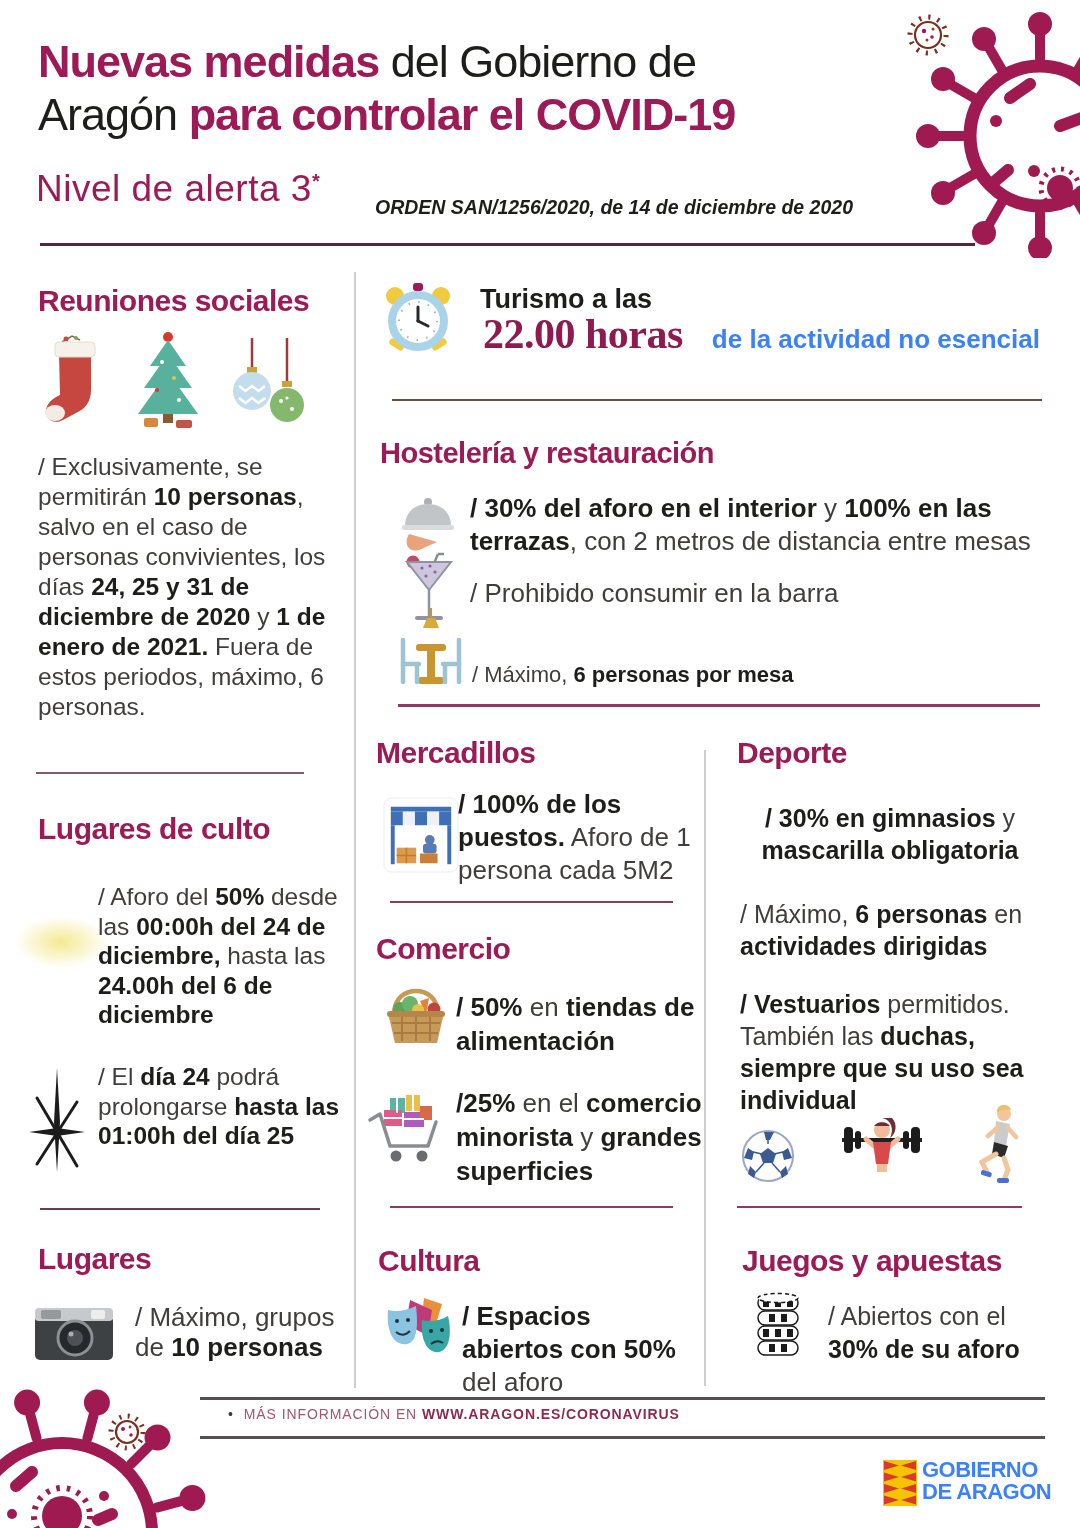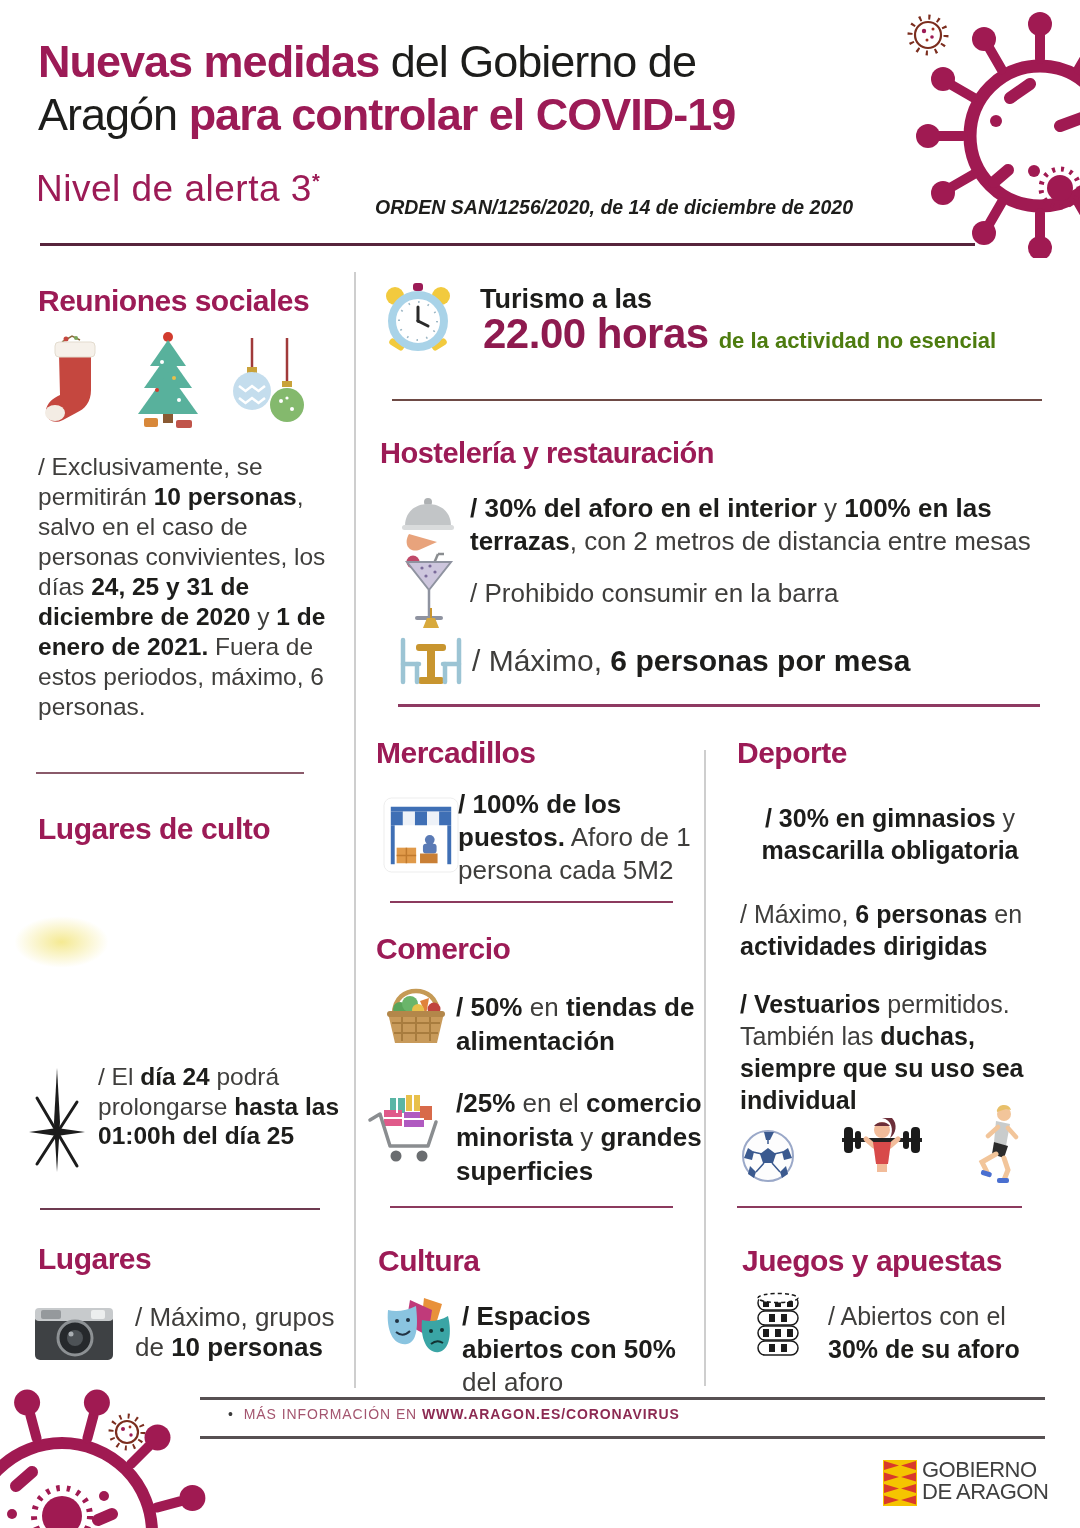--- a/index.html
+++ b/index.html
@@ -18,28 +18,28 @@
   
   .vdiv{position:absolute;width:2px;background:#cecece;}
   .rule{position:absolute;height:2px;background:#8c3a5e;}
   
   .h2{position:absolute;font-size:30px;font-weight:800;color:#9c1b56;letter-spacing:-0.5px;}
   .rich{position:absolute;color:#3f3e3c;}
   .rich .seg-b{font-weight:800;color:#1d1d1b;}
   
   .cl-pre{position:absolute;left:480px;top:284px;font-size:27px;font-weight:800;color:#1d1d1b;}
   .cl-row{position:absolute;left:483px;top:310px;white-space:nowrap;}
-  .cl-time{font-size:42px;font-weight:800;color:#8e1a4f;letter-spacing:-0.5px;}
-  .cl-suf{font-size:22px;font-weight:800;color:#4d7c0f;margin-left:10px;}
+  .cl-time{font-size:42px;font-weight:800;color:#8e1a4f;letter-spacing:-0.5px;font-family:Liberation Serif, serif;}
+  .cl-suf{font-size:26px;font-weight:800;color:#3b82f6;margin-left:29px;}
   
   .frule{position:absolute;left:200px;width:845px;height:2.5px;background:#575052;}
   .finfo{position:absolute;left:228px;top:1406px;font-size:14px;letter-spacing:0.9px;color:#a4556f;}
   .finfo .bullet{color:#3a3a3a;margin-right:10px;}
   .finfo .url{font-weight:800;color:#8c2a52;}
-  .logo-text{position:absolute;left:922px;top:1459px;font-size:22px;font-weight:400;color:#404040;
+  .logo-text{position:absolute;left:922px;top:1459px;font-size:22px;font-weight:700;color:#3b82f6;
              line-height:1.02;letter-spacing:-0.5px;}
   .candle-glow{position:absolute;left:14px;top:916px;width:95px;height:52px;
     background:radial-gradient(ellipse at center, rgba(244,232,140,.95), rgba(244,232,140,0) 70%);}
   .iconrow{position:absolute;display:flex;align-items:flex-end;}
 </style>
 </head>
 <body>
 
 <div class="page">
 
@@ -150,20 +150,21 @@
     </svg>
   </div>
 
   <div class="rich" style="left:38px;top:452px;width:294px;font-size:24.5px;line-height:30px;"><span>/ Exclusivamente, se permitirán </span><span class="seg-b">10 personas</span><span>, salvo en el caso de personas convivientes, los días </span><span class="seg-b">24, 25 y 31 de diciembre de 2020</span><span> y </span><span class="seg-b">1 de enero de 2021.</span><span> Fuera de estos periodos, máximo, 6 personas.</span></div>
 
   <div class="rule" style="left:36px;top:772px;width:268px;background:#8a5a6a;"></div>
 
   <div class="h2" style="left:38px;top:812px;">Lugares de culto</div>
 
   <div class="candle-glow"></div>
+  <div class="rich" style="left:98px;top:882px;width:248px;font-size:24.5px;line-height:29.5px;"><span>/ Aforo del </span><span class="seg-b">50%</span><span>  desde las </span><span class="seg-b">00:00h del 24 de diciembre,</span><span> hasta las </span><span class="seg-b">24.00h del 6 de diciembre</span></div>
 
   <svg class="abs" style="left:25px;top:1066px;" width="64" height="108" viewBox="0 0 64 108">
     <polygon points="32,2 35,56 32,106 29,56" fill="#1c1c1c"></polygon>
     <polygon points="4,66 32,62 60,66 32,70" fill="#1c1c1c"></polygon>
     <line x1="12" y1="32" x2="52" y2="100" stroke="#1c1c1c" stroke-width="3" stroke-linecap="round"></line>
     <line x1="52" y1="36" x2="12" y2="98" stroke="#1c1c1c" stroke-width="3" stroke-linecap="round"></line>
   </svg>
   <div class="rich" style="left:98px;top:1062px;width:244px;font-size:24.5px;line-height:29.5px;"><span>/ El </span><span class="seg-b">día 24</span><span> podrá prolongarse </span><span class="seg-b">hasta las 01:00h del día 25</span></div>
 
   <div class="rule" style="left:40px;top:1208px;width:280px;background:#6d3a50;"></div>
@@ -215,21 +216,21 @@
     <rect x="25" y="69" width="26" height="7" rx="3" fill="#c8952f"></rect>
     <g stroke="#9cc4d4" stroke-width="4.5" stroke-linecap="round" fill="none">
       <path d="M10 32 L10 74"></path>
         <path d="M10 56 L26 56"></path>
         <path d="M24 56 L24 74"></path>
       <path d="M66 32 L66 74"></path>
         <path d="M66 56 L50 56"></path>
         <path d="M52 56 L52 74"></path>
     </g>
   </svg>
-  <div class="rich" style="left:472px;top:644px;width:560px;font-size:30px;line-height:33px;"><span>/ Máximo, </span><span class="seg-b">6 personas por mesa</span></div>
+  <div class="rich" style="left:472px;top:658px;width:560px;font-size:22px;line-height:33px;"><span>/ Máximo, </span><span class="seg-b">6 personas por mesa</span></div>
 
   <div class="rule" style="left:398px;top:704px;width:642px;height:3px;background:#8e3a62;"></div>
 
   <div class="h2" style="left:376px;top:736px;">Mercadillos</div>
   <svg class="abs" style="left:383px;top:797px;" width="76" height="76" viewBox="0 0 78 78">
     <rect x="1" y="1" width="76" height="76" rx="8" fill="#fff" stroke="#ececec"></rect>
     <rect x="8" y="10" width="62" height="5" fill="#3f6fb5"></rect>
     <rect x="8" y="15" width="12.4" height="14" fill="#3f6fb5"></rect>
     <rect x="20.4" y="15" width="12.4" height="14" fill="#eef2f8"></rect>
     <rect x="32.8" y="15" width="12.4" height="14" fill="#3f6fb5"></rect>

